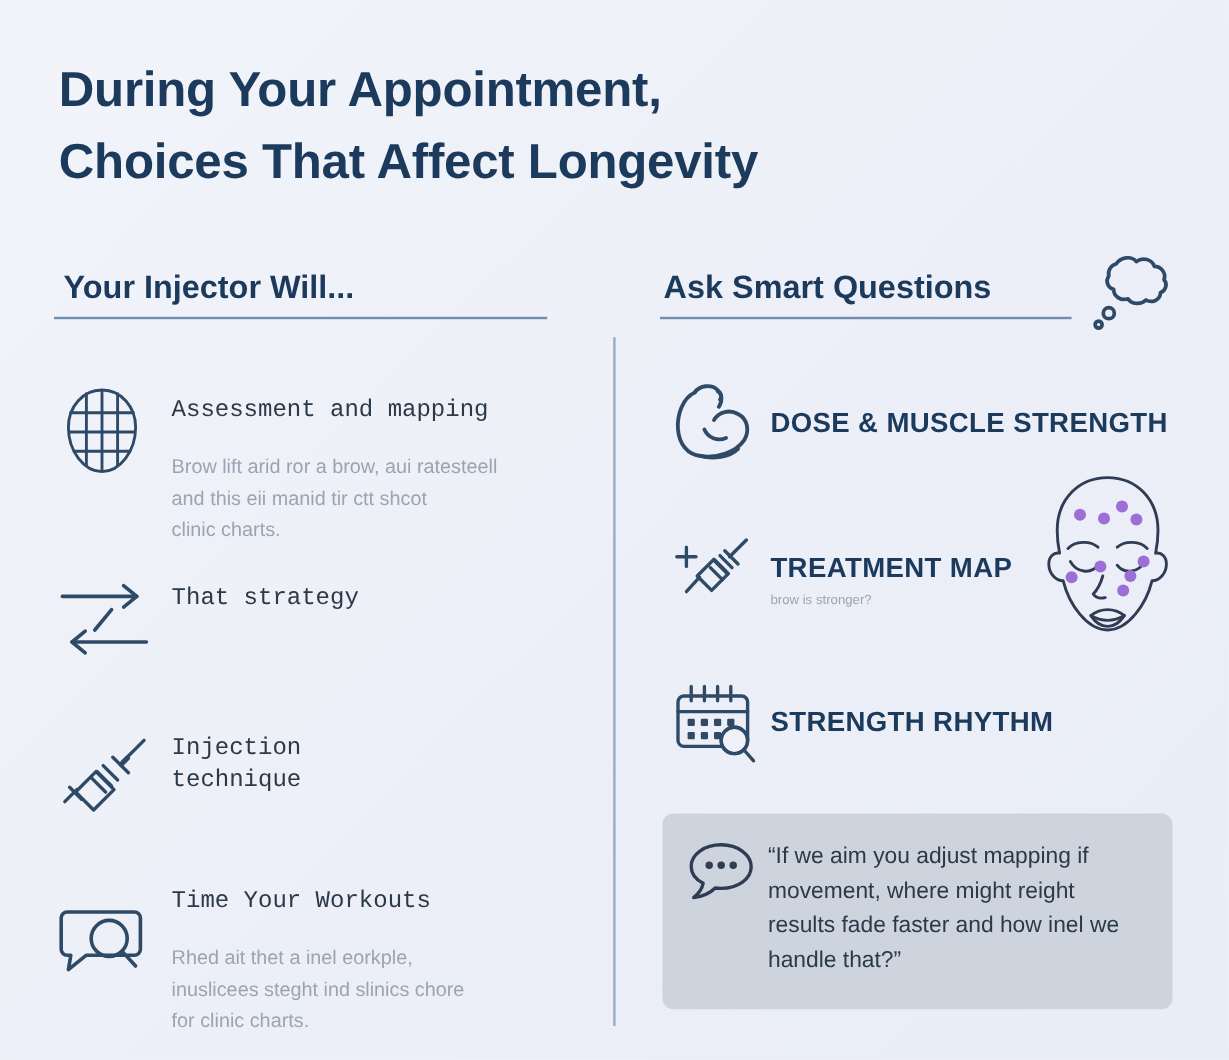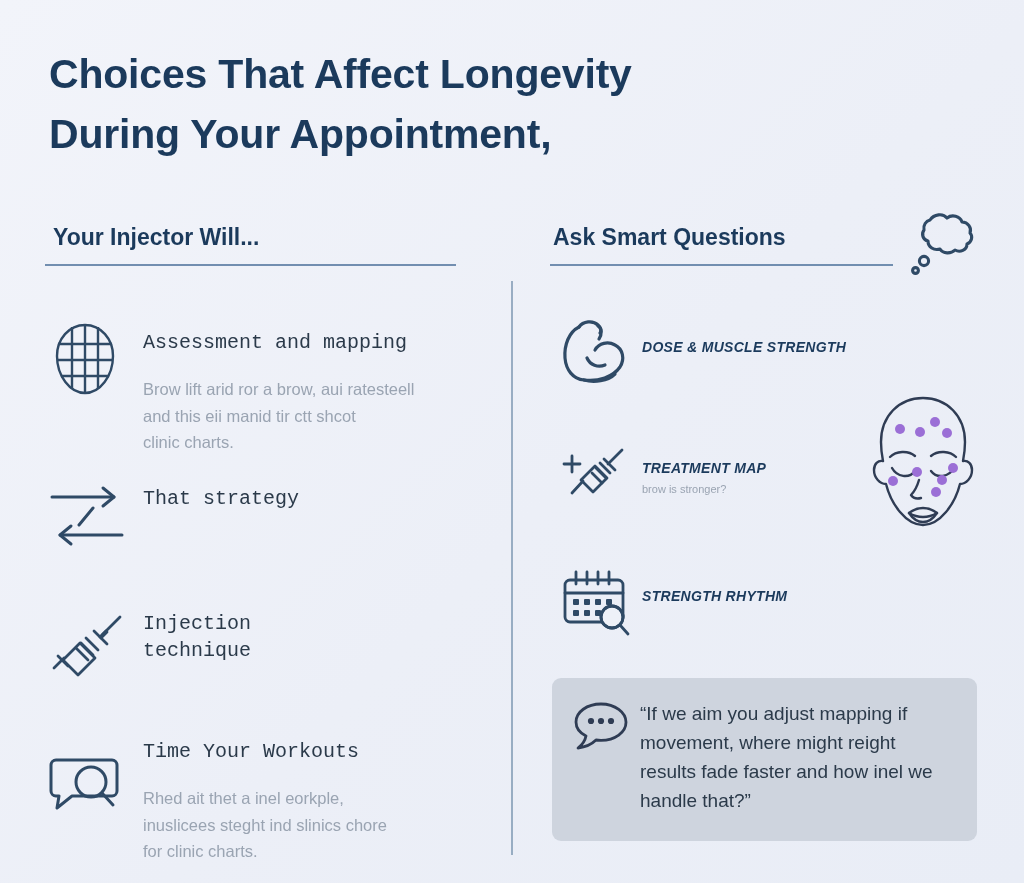--- a/index.html
+++ b/index.html
@@ -31,21 +31,21 @@
     line-height: 1.47;
     font-weight: bold;
     color: #1b3a5c;
     letter-spacing: -0.2px;
   }
   .title-line { display: block; white-space: nowrap; }
 
   
   .col-head {
     position: absolute;
-    font-size: 23px;
+    font-size: 27px;
     font-weight: bold;
     color: #1b3a5c;
     white-space: nowrap;
   }
   .col-head.left  { left: 53px;  top: 224px; }
   .col-head.right { left: 553px; top: 224px; text-align: center; }
 
   .head-rule {
     position: absolute;
     height: 2px;
@@ -85,26 +85,25 @@
     margin-top: 20px;
     font-size: 16.5px;
     line-height: 1.62;
     color: #9aa4b2;
     white-space: pre-line;
   }
 
   
   .r-item { position: absolute; }
   .r-title {
-    font-size: 14px;
+    font-size: 23px;
     font-weight: bold;
     color: #1b3a5c;
     letter-spacing: .3px;
     white-space: nowrap;
-    font-style: italic;
   }
   .r-desc {
     margin-top: 5px;
     font-size: 11px;
     color: #9aa4b2;
     line-height: 1.5;
   }
 
   
   .quote-card {
@@ -128,22 +127,22 @@
 
   
   .face-map { position: absolute; left: 857px; top: 392px; }
 </style>
 </head>
 <body>
 
 <div class="page">
 
   <div class="title">
+    <span class="title-line">During Your Appointment,</span>
     <span class="title-line">Choices That Affect Longevity</span>
-    <span class="title-line">During Your Appointment,</span>
   </div>
 
   <div class="col-head left">Your Injector Will...</div>
   <div class="head-rule left"></div>
 
   <div class="col-head right">Ask Smart Questions</div>
   <div class="head-rule right"></div>
 
   <span class="icon" style="left:903px; top:206px;">
     <svg width="78" height="78" viewBox="0 0 78 78" fill="none" stroke="#2f4a66" stroke-width="3.1">

